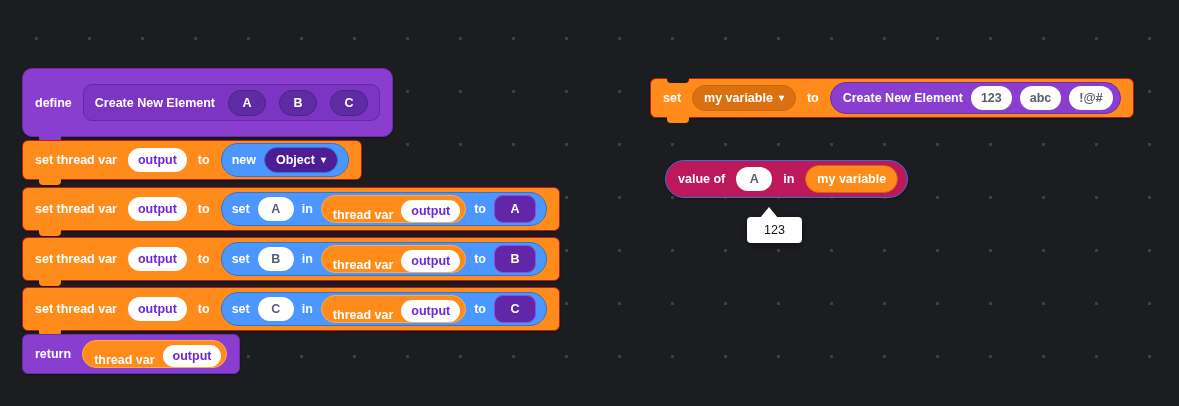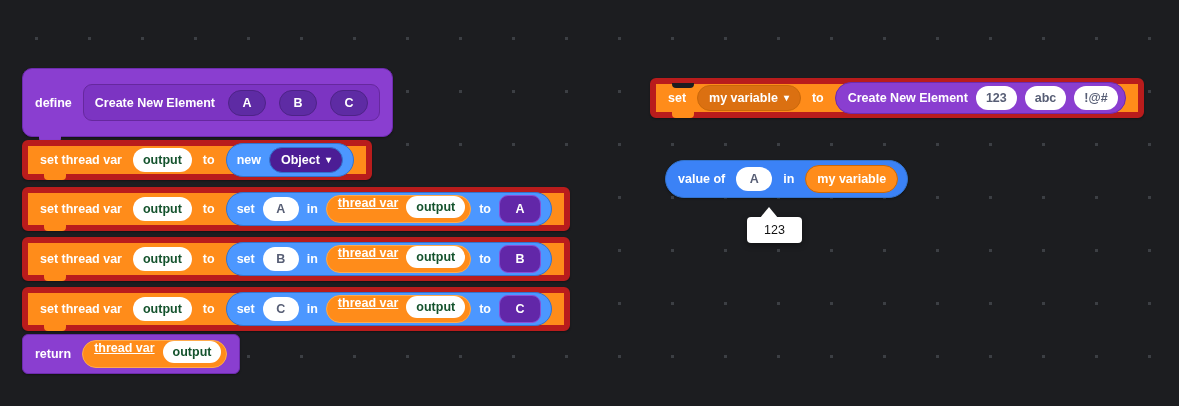--- a/index.html
+++ b/index.html
@@ -14,21 +14,21 @@
   }
   .workspace { position:absolute; inset:0; }
 
   .block {
     position:absolute; display:flex; align-items:center; gap:11px;
     color:#fff; font-size:12.5px; font-weight:600;
     padding:0 12px; border-radius:6px;
     box-shadow: 0 1px 2px rgba(0,0,0,0.35);
     white-space:nowrap;
   }
-  .orange { background:#ff8c1a; border:6px solid #b91c1c; }
+  .orange { background:#ff8c1a; border:1px solid #b91c1c; }
   .purple { background:#8a3ed0; border:1px solid #6d2bae; }
 
   .lbl { display:inline-block; }
 
   
   .proto {
     background:#7c34c2; border:1px solid #66289e; border-radius:9px;
     height:37px; display:inline-flex; align-items:center; gap:13px; padding:0 11px;
   }
   .param-oval {
@@ -36,34 +36,34 @@
     height:26px; min-width:38px; padding:0 8px;
     display:inline-flex; align-items:center; justify-content:center; color:#fff;
   }
 
   
   .input-oval {
     background:#ffffff; border-radius:999px; height:24px; min-width:58px; padding:0 10px;
     display:inline-flex; align-items:center; justify-content:center; font-weight:600;
   }
   .input-oval.small { min-width:36px; }
-  .oval-orange-text { color:#14532d; }
+  .oval-orange-text { color:#6d28d9; }
   .oval-dark-text { color:#575e75; }
 
   
   .blue-rep {
     background:#4c97ff; border:1px solid #3373cc; border-radius:999px;
     display:inline-flex; align-items:center; gap:8px; padding:16px 10px; height:34px;
   }
   .blue-rep.short { height:32px; }
 
   
   .orange-rep {
     background:#ff8c1a; border:1px solid #ffab4d; border-radius:999px;
-    display:inline-flex; align-items:flex-start; gap:8px; padding:0 5px 0 11px; height:28px;text-decoration:underline;
+    display:inline-flex; align-items:flex-end; gap:8px; padding:0 5px 0 11px; height:28px;
   }
   .orange-rep .input-oval { height:22px; min-width:52px; }
 
   
   .param-rep {
     background:#6227a8; border:1px solid #8a4fd6; border-radius:9px;
     height:28px; min-width:42px; padding:0 8px;
     display:inline-flex; align-items:center; justify-content:center; color:#fff;
   }
   .purple-rep {
@@ -81,21 +81,21 @@
   .arrow { font-size:10px; line-height:1; }
 
   
   .tab { position:absolute; bottom:-6px; left:16px; width:22px; height:7px;
          background:inherit; border-radius:0 0 4px 4px; }
   .notch-in { position:absolute; top:-1px; left:16px; width:22px; height:5px;
          background:#1c1d20; border-radius:0 0 4px 4px; }
 
   
   .value-of {
-    border-radius:999px; background:#3b82f6; border:1px solid #3373cc;
+    border-radius:999px; background:#be185d; border:1px solid #3373cc;
     padding:0 9px 0 12px;
     justify-content:space-between;
   }
 
   
   .tooltip {
     position:absolute; background:#ffffff; color:#111; border-radius:4px;
     height:26px; min-width:55px; padding:0 10px;
     display:flex; align-items:center; justify-content:center;
     font-size:12.5px; font-weight:400;

